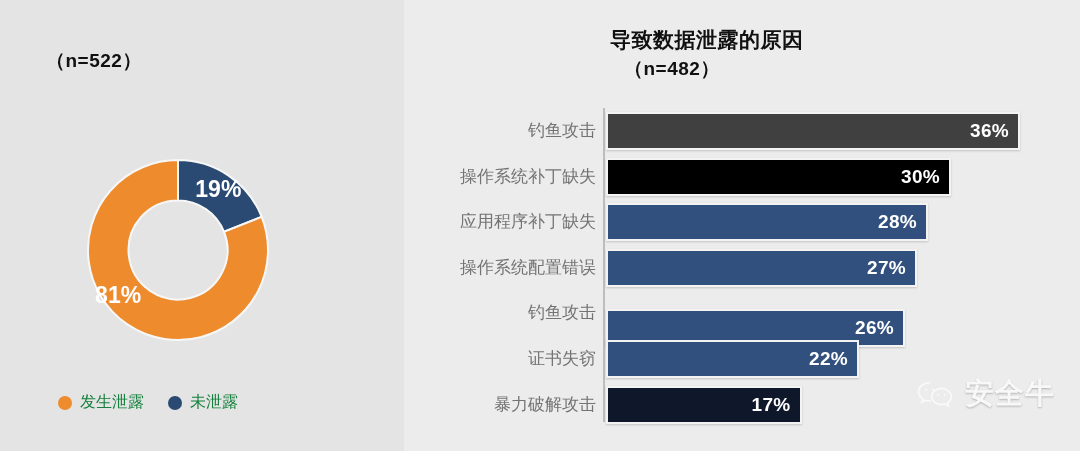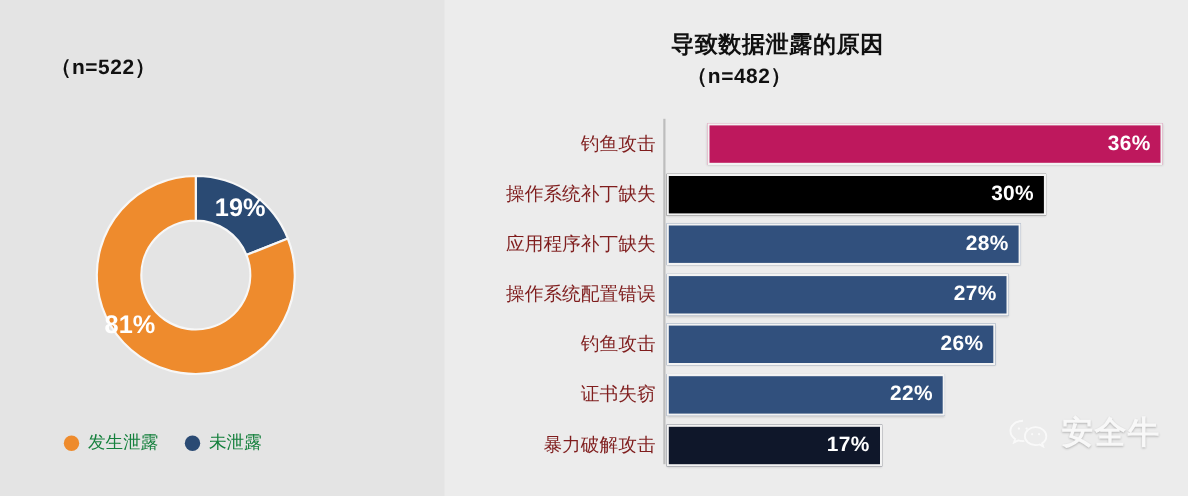--- a/index.html
+++ b/index.html
@@ -133,21 +133,21 @@
     color: #ffffff;
     padding-right: 9px;
     white-space: nowrap;
     letter-spacing: 0.3px;
   }
   .bar-cat-label {
     position: absolute;
     right: 0;
     text-align: right;
     font-size: 17px;
-    color: #7f1d1d;
+    color: #737373;
     white-space: nowrap;
     line-height: 38px;
     height: 38px;
   }
   #bar-labels {
     position: absolute;
     left: 418px; top: 108px;
     width: 178px; height: 314px;
   }
 
@@ -210,33 +210,33 @@
       <div class="bar-cat-label" style="top: 49.6px;">操作系统补丁缺失</div>
       <div class="bar-cat-label" style="top: 95.2px; text-align: center;">应用程序补丁缺失</div>
       <div class="bar-cat-label" style="top: 140.8px;">操作系统配置错误</div>
       <div class="bar-cat-label" style="top: 186.4px;">钓鱼攻击</div>
       <div class="bar-cat-label" style="top: 232px;">证书失窃</div>
       <div class="bar-cat-label" style="top: 277.6px;">暴力破解攻击</div>
     </div>
 
   <div id="bar-plot">
     <div id="bar-axis"></div>
-  <div class="bar-row" style="top: 4px; width: 414px; background: #be185d; margin-left: 37px;">
+  <div class="bar-row" style="top: 4px; width: 414px; background: #404040;">
         <span class="bar-value">36%</span>
       </div>
       <div class="bar-row" style="top: 49.6px; width: 345px; background: #000000;">
         <span class="bar-value">30%</span>
       </div>
       <div class="bar-row" style="top: 95.2px; width: 322px; background: rgb(49, 80, 125);">
         <span class="bar-value">28%</span>
       </div>
       <div class="bar-row" style="top: 140.8px; width: 311px; background: rgb(49, 80, 125);">
         <span class="bar-value">27%</span>
       </div>
-      <div class="bar-row" style="top: 186px; width: 299px; background: rgb(49, 80, 125);">
+      <div class="bar-row" style="top: 201px; width: 299px; background: rgb(49, 80, 125);">
         <span class="bar-value">26%</span>
       </div>
       <div class="bar-row" style="top: 232px; width: 253px; background: rgb(49, 80, 125);">
         <span class="bar-value">22%</span>
       </div>
       <div class="bar-row" style="top: 277.6px; width: 195.5px; background: #0f172a;">
         <span class="bar-value">17%</span>
       </div>
     </div>
 

